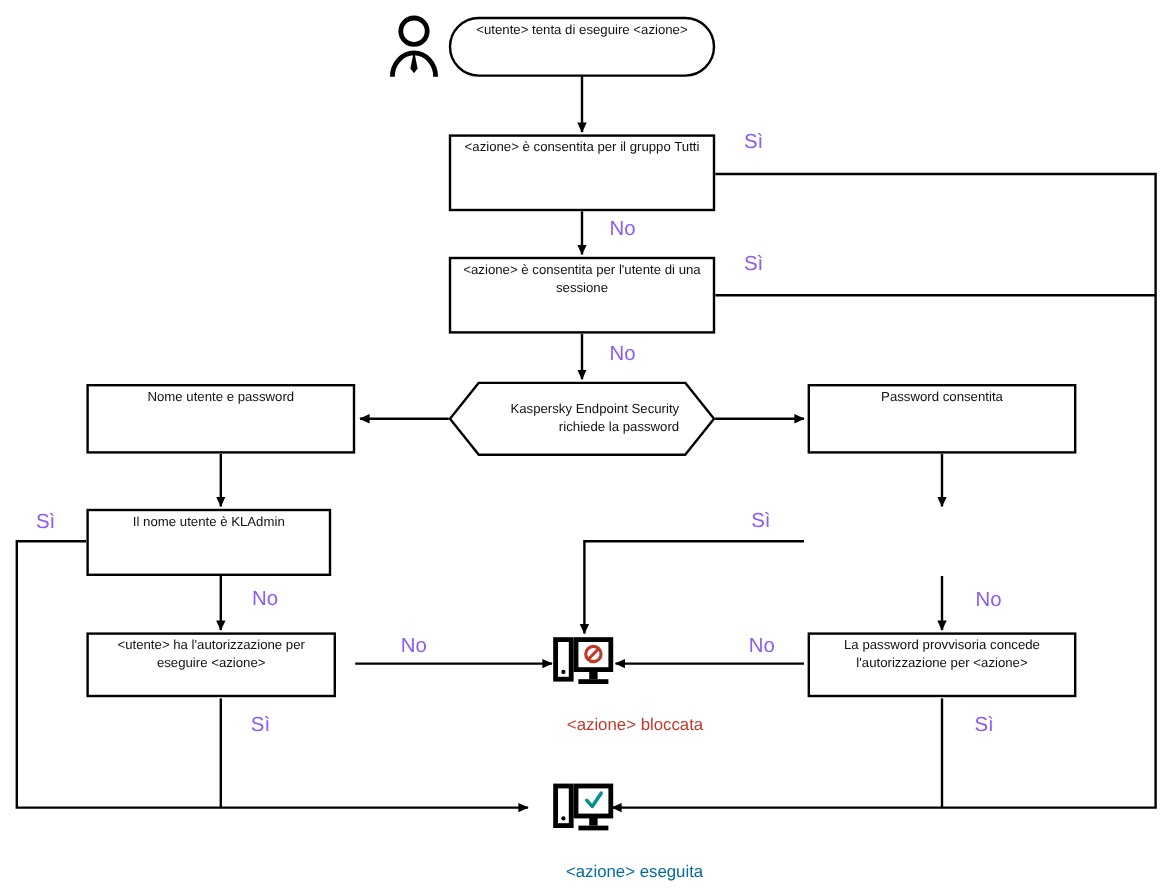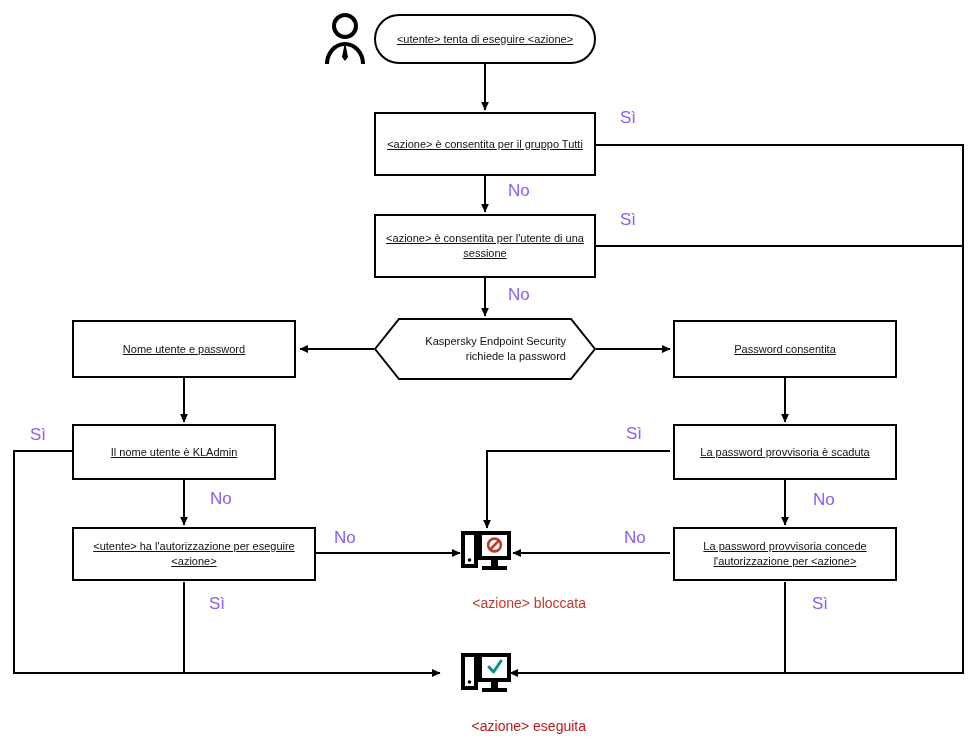--- a/index.html
+++ b/index.html
@@ -24,28 +24,27 @@
     width: 974px;
     height: 745px;
     pointer-events: none;
   }
   .node {
     position: absolute;
     box-sizing: border-box;
     border: 2px solid #000000;
     background: #ffffff;
     display: flex;
-    align-items: center;
+    align-items: flex-start;
     justify-content: center;
     text-align: center;
     font-size: 11px;
     color: #111111;
     line-height: 1.35;
     padding: 2px 8px;
-    text-decoration: underline;
   }
   .node-text {
     display: block;
   }
   .terminator {
     border-radius: 30px;
   }
   .hexagon {
     position: absolute;
     box-sizing: border-box;
@@ -170,25 +169,22 @@
   </div>
 
   <div class="node" style="left:673px; top:320px; width:224px; height:58px;">
     <span class="node-text">Password consentita</span>
   </div>
 
   <div class="node" style="left:72px; top:424px; width:204px; height:56px;">
     <span class="node-text">Il nome utente è KLAdmin</span>
   </div>
 
-  <div class="node" style="left:673px; top:424px; width:224px; height:56px;">
-    <span class="node-text">La password provvisoria è scaduta</span>
-  </div>
-
-  <div class="node" style="left:72px; top:527px; width:244px; height:54px;">
+
+  <div class="node" style="left:72px; top:527px; width:208px; height:54px;">
     <span class="node-text">&lt;utente&gt; ha l'autorizzazione per eseguire &lt;azione&gt;</span>
   </div>
 
   <div class="node" style="left:673px; top:527px; width:224px; height:54px;">
     <span class="node-text">La password provvisoria concede l'autorizzazione per &lt;azione&gt;</span>
   </div>
 
   <div class="icon-holder" style="left:460px; top:528px; width:52px; height:48px;">
     <svg width="52" height="48" viewBox="0 0 52 48" xmlns="http://www.w3.org/2000/svg">
       <rect x="3" y="5" width="13" height="33" fill="none" stroke="#000000" stroke-width="4"></rect>
@@ -207,21 +203,21 @@
     <svg width="52" height="48" viewBox="0 0 52 48" xmlns="http://www.w3.org/2000/svg">
       <rect x="3" y="5" width="13" height="33" fill="none" stroke="#000000" stroke-width="4"></rect>
       <circle cx="9.5" cy="32" r="1.8" fill="#000000"></circle>
       <rect x="20" y="5" width="29" height="25" fill="none" stroke="#000000" stroke-width="4"></rect>
       <rect x="31" y="30" width="7" height="8" fill="#000000"></rect>
       <rect x="22" y="38" width="25" height="4" fill="#000000"></rect>
       <path d="M29,17 L33.5,22 L41,11" fill="none" stroke="#0a8f8c" stroke-width="3" stroke-linecap="round" stroke-linejoin="round"></path>
     </svg>
   </div>
 
-  <div class="endpoint-label" style="left:386px; top:718px; width:200px; color:#b91c1c;">&lt;azione&gt; eseguita</div>
+  <div class="endpoint-label" style="left:386px; top:718px; width:200px; color:#0369a1;">&lt;azione&gt; eseguita</div>
 
   <div class="edge-label" style="left:620px; top:108px;">Sì</div>
 
   <div class="edge-label" style="left:508px; top:181px;">No</div>
 
   <div class="edge-label" style="left:620px; top:210px;">Sì</div>
 
   <div class="edge-label" style="left:508px; top:285px;">No</div>
 
   <div class="edge-label" style="left:30px; top:425px;">Sì</div>

